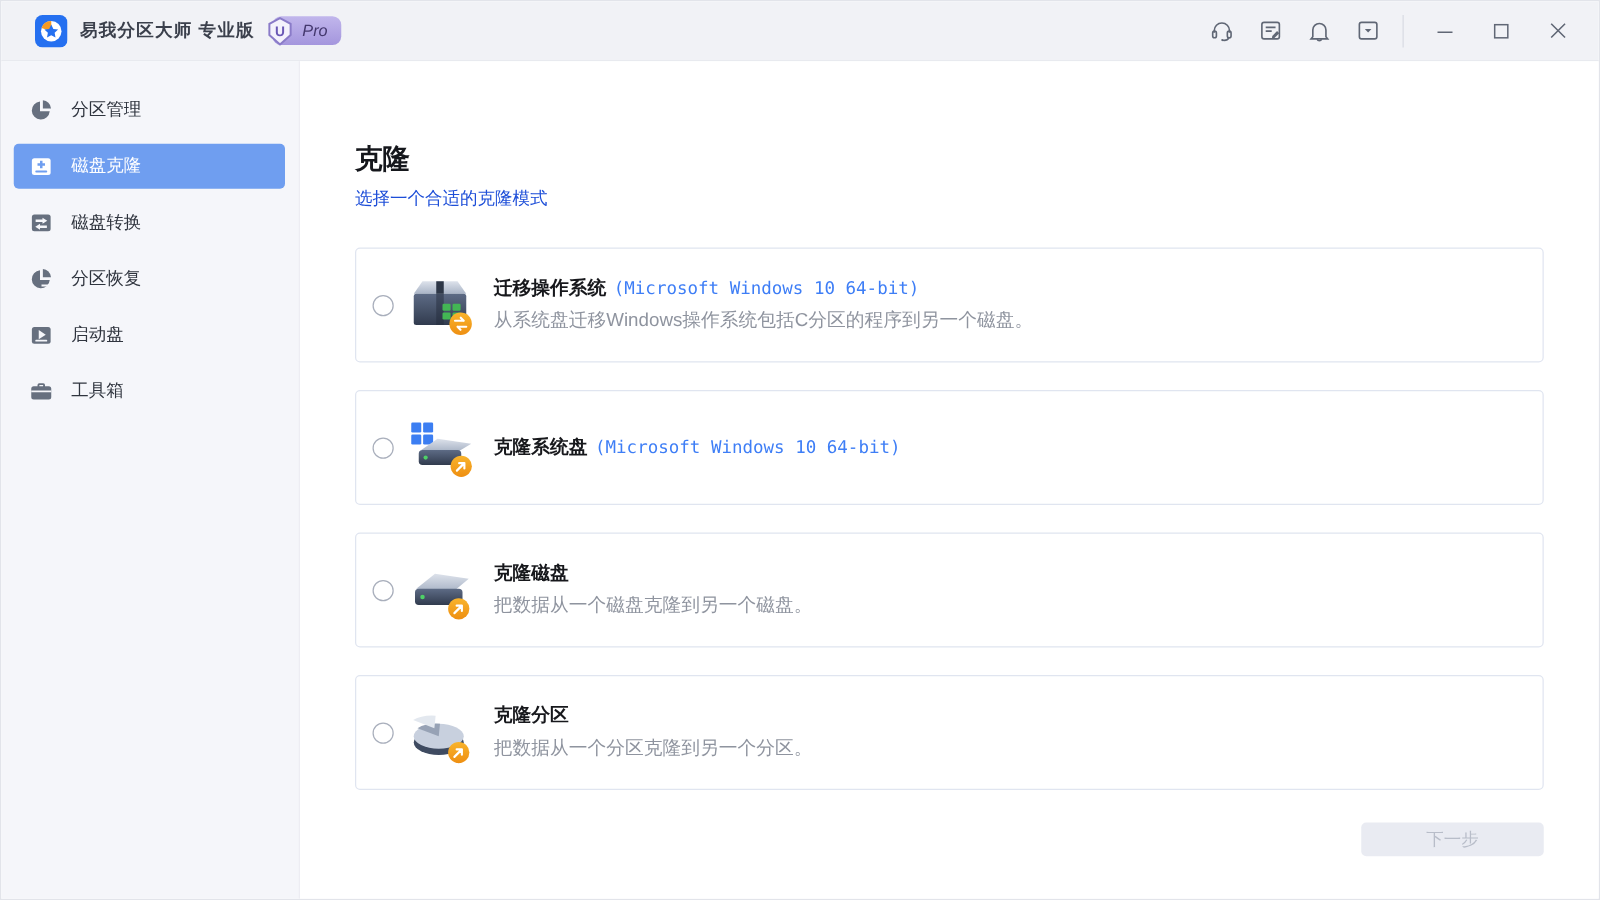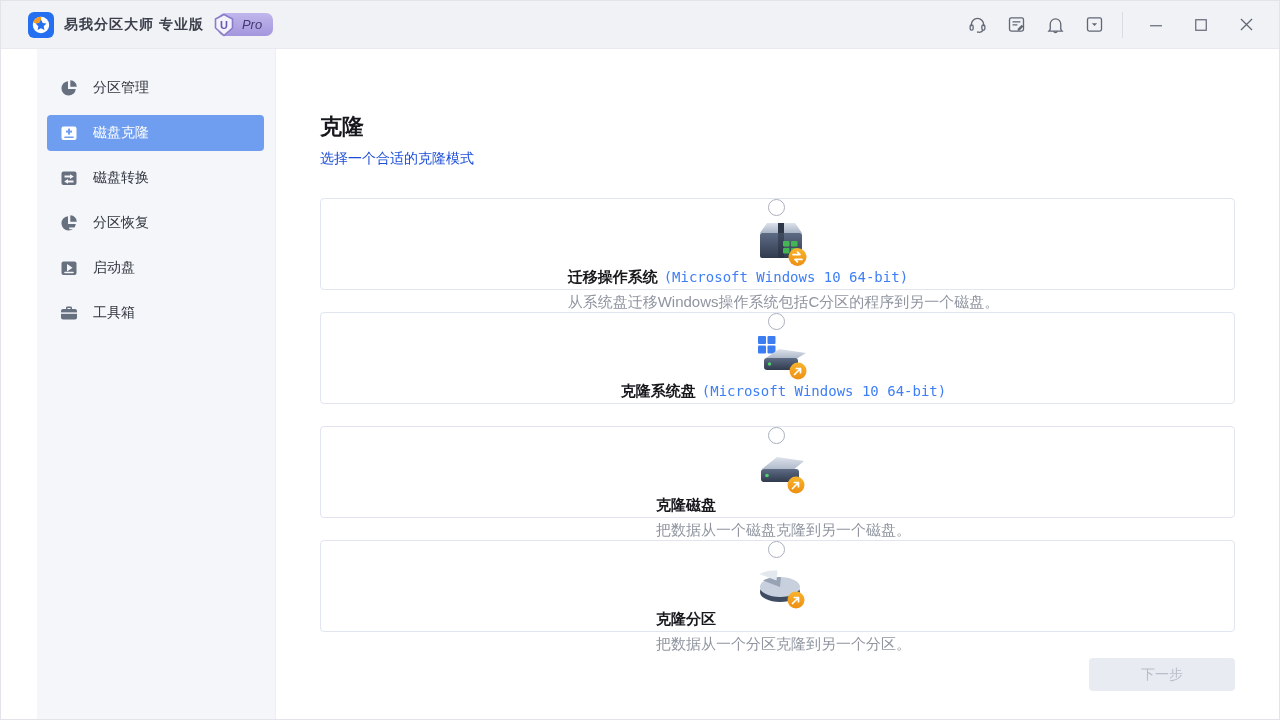--- a/index.html
+++ b/index.html
@@ -12,43 +12,43 @@
   .app-title{margin-left:10px;font-size:14px;font-weight:bold;color:#3b404c;letter-spacing:1px;}
   .pro-badge{position:relative;margin-left:14px;height:23px;display:flex;align-items:center;background:linear-gradient(180deg,#c1b6ec,#a496dd);border-radius:7px;padding:0 11px 0 24px;cursor:pointer;}
   .pro-u{position:absolute;left:-7px;top:-1px;width:26px;height:26px;}
   .pro-label{font-size:13px;font-weight:normal;font-style:italic;color:#44386e;}
   .tb-right{margin-left:auto;display:flex;align-items:center;padding-right:21px;}
   .tb-btn{width:24px;height:24px;display:flex;align-items:center;justify-content:center;color:#606775;margin-left:15px;cursor:pointer;background:none;border:none;padding:0;}
   .tb-divider{width:1px;height:26px;background:#d9dce4;margin-left:16px;}
   .win-btn{margin-left:21px;}
 
   
-  .app-body{flex:1;display:flex;min-height:0;margin-left:36px;}
+  .app-body{flex:1;display:flex;min-height:0;}
   .sidebar{width:239px;flex:none;background:#f5f6fa;border-right:1px solid #ededf3;padding-top:21px;box-sizing:border-box;}
   .nav-item{height:36px;margin:0 11px 9px 10px;border-radius:4px;display:flex;align-items:center;padding-left:12px;color:#2f343e;cursor:pointer;}
   .nav-icon{width:20px;height:20px;flex:none;color:#67707f;}
   .nav-item.active{background:#6f9ef0;color:#fff;}
   .nav-item.active .nav-icon{color:#fff;}
   .nav-item .hole{fill:#f5f6fa;}
   .nav-item.active .hole{fill:#6f9ef0;}
   .nav-label{margin-left:14px;font-size:14px;font-weight:500;}
 
   .main{flex:1;background:#fff;padding:66px 44px 0 44px;box-sizing:border-box;position:relative;}
   .page-title{font-size:22px;font-weight:bold;color:#15171c;margin:0;line-height:1.1;}
   .page-subtitle{margin-top:11px;font-size:14px;color:#1d4ed8;}
   .options{margin-top:30px;}
-  .option-card{height:92px;border:1px solid #e0e5f0;border-radius:4px;background:#fff;display:flex;align-items:center;padding:0 16px 0 13px;margin-bottom:22px;box-sizing:border-box;cursor:pointer;flex-direction:column;}
+  .option-card{height:92px;border:1px solid #e0e5f0;border-radius:4px;background:#fff;display:flex;align-items:center;padding:0 16px 0 13px;margin-bottom:22px;box-sizing:border-box;cursor:pointer;}
   .radio{width:15px;height:15px;border:1px solid #a9afbc;border-radius:50%;background:#fff;flex:none;}
   .opt-icon{width:56px;height:52px;margin-left:9px;flex:none;}
   .opt-text{margin-left:15px;}
   .opt-title{font-size:15px;color:#17181c;font-weight:bold;line-height:1.2;}
   .opt-suffix{color:#3e7ef6;font-weight:normal;font-family:"DejaVu Sans Mono",monospace;font-size:14px;margin-left:6px;}
   .opt-desc{margin-top:7px;font-size:15px;color:#8f949f;}
   .footer{display:flex;justify-content:flex-end;margin-top:26px;}
-  .next-btn{width:146px;height:33px;background:#e9ebf2;color:#b8bdc9;font-size:14px;border:none;border-radius:4px;}
+  .next-btn{width:146px;height:27px;background:#e9ebf2;color:#b8bdc9;font-size:14px;border:none;border-radius:4px;}
 </style>
 </head>
 <body>
 
 <svg width="0" height="0" style="position:absolute" aria-hidden="true">
   <defs>
     <linearGradient id="gTop" x1="0" y1="0" x2="0" y2="1">
       <stop offset="0" stop-color="#dde2eb"></stop>
         <stop offset="1" stop-color="#a9b4c6"></stop>
     </linearGradient>

